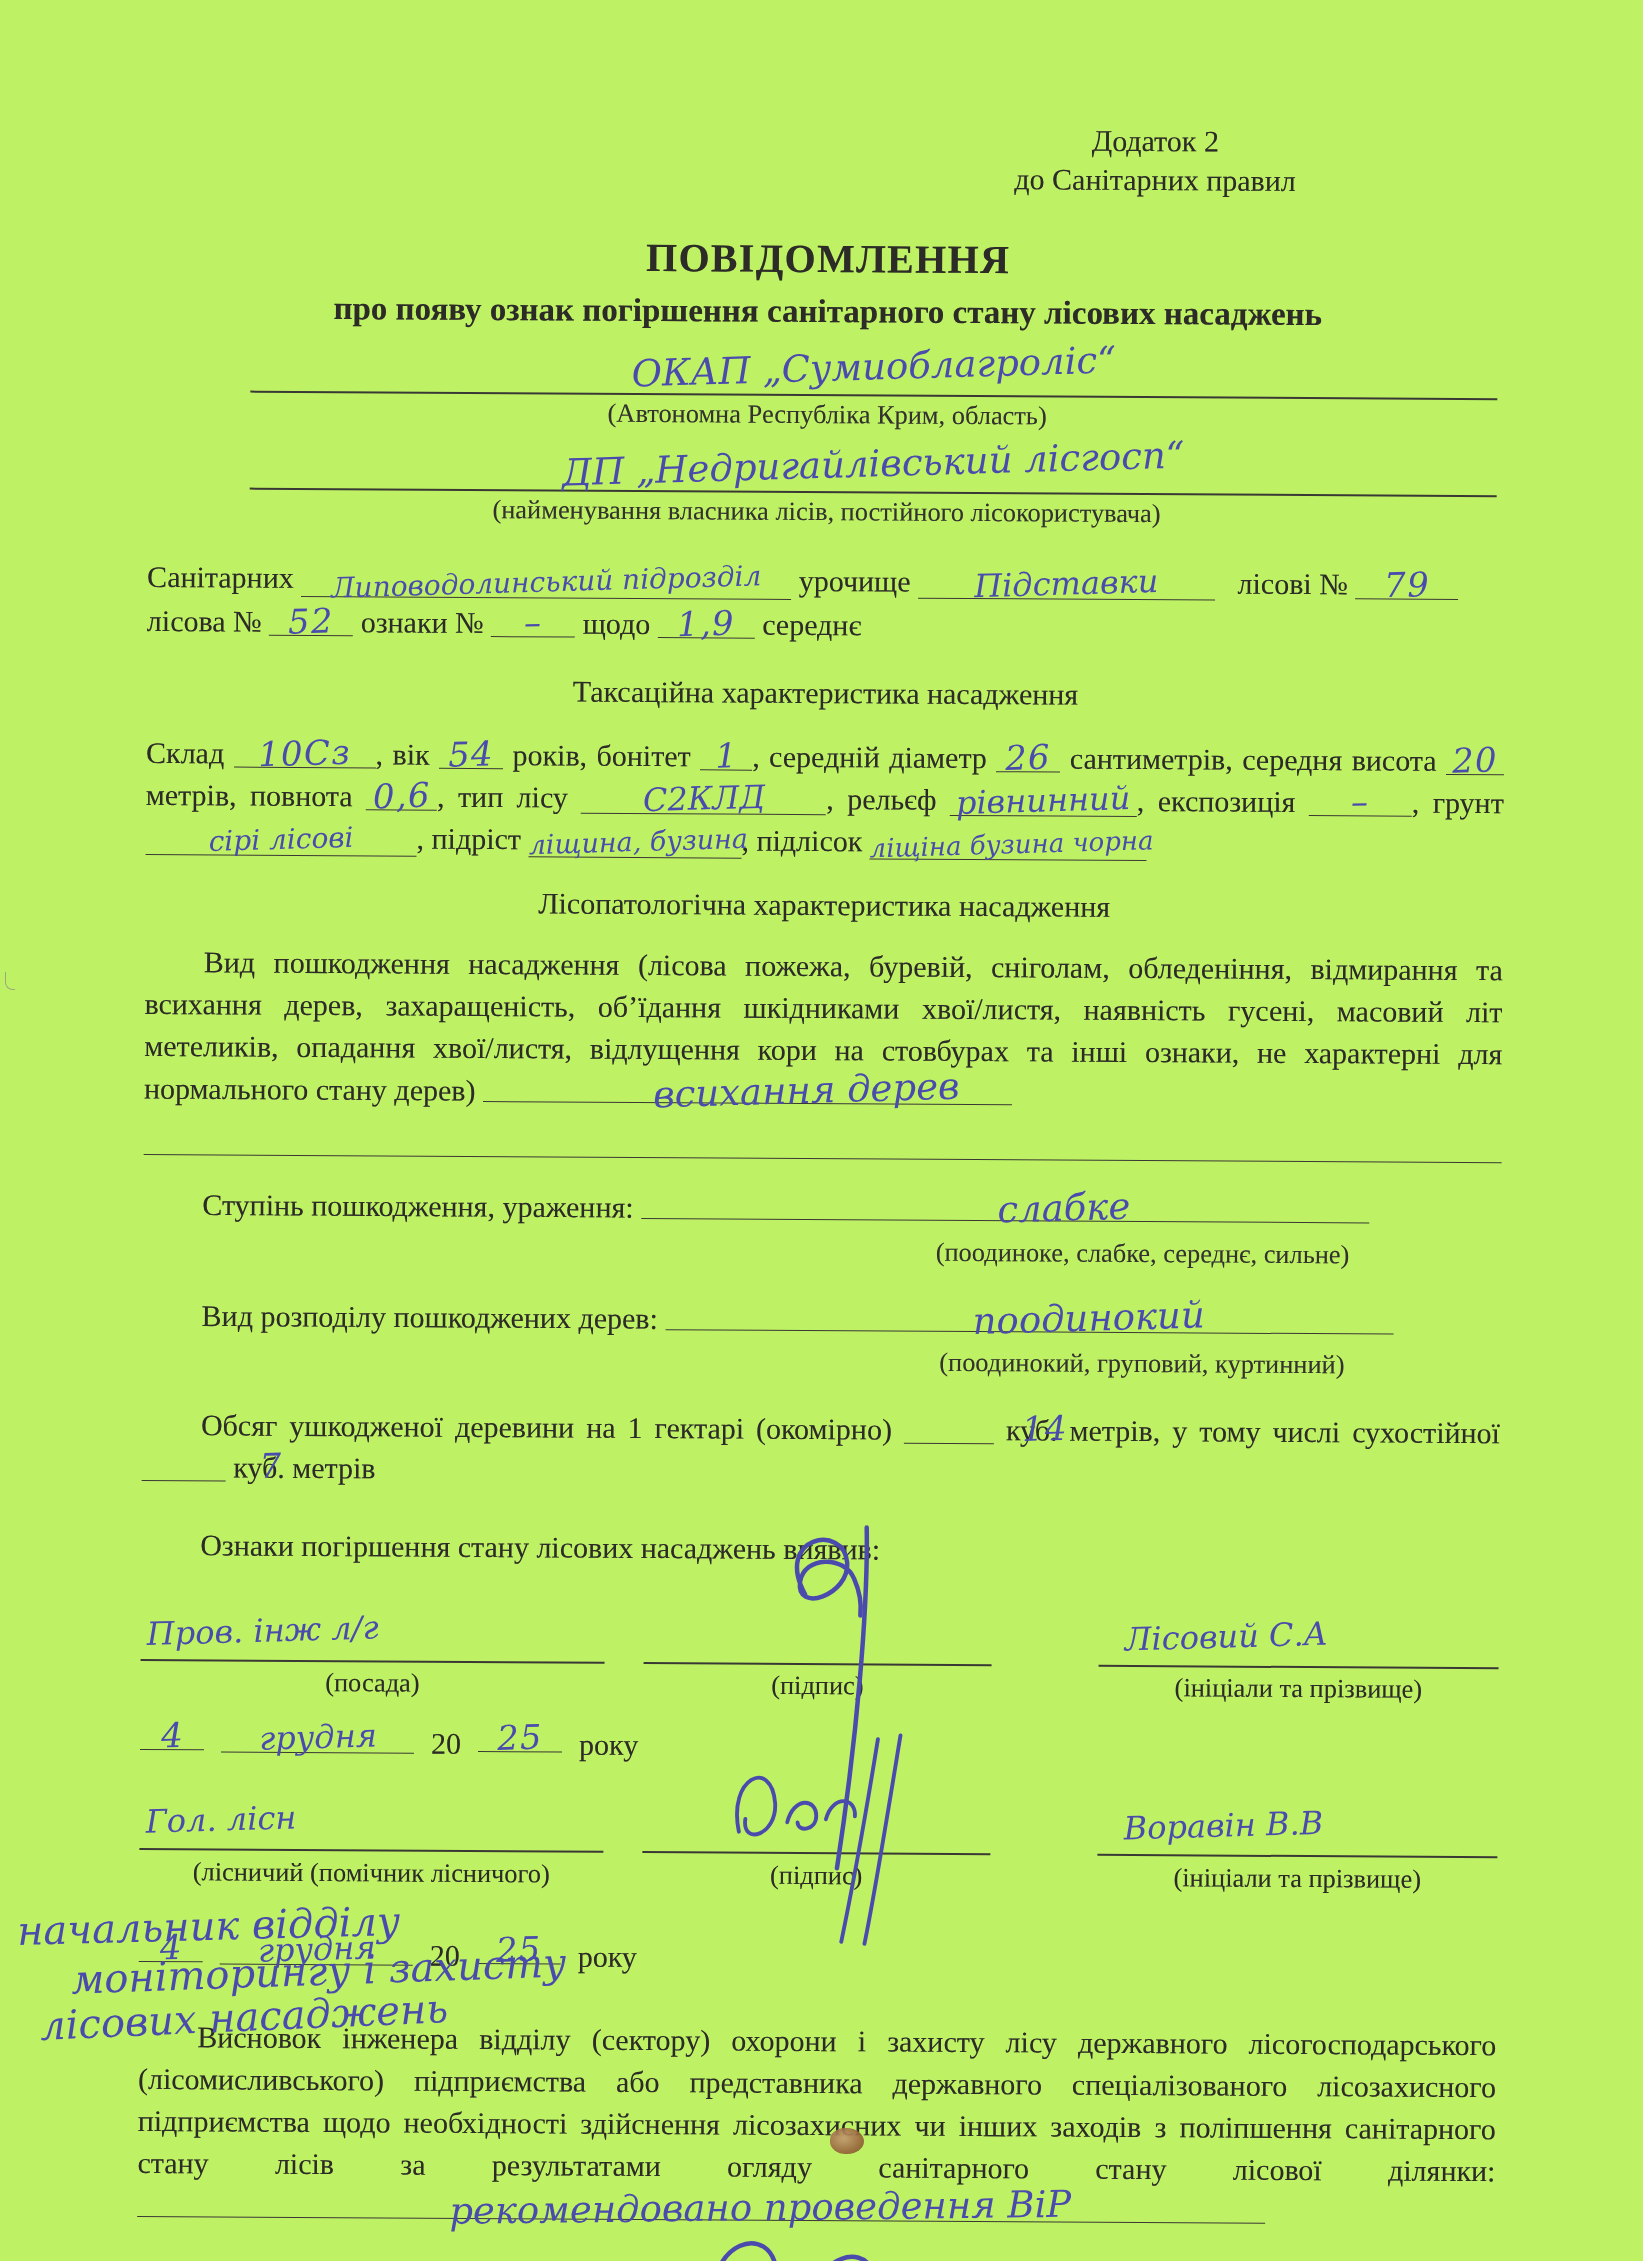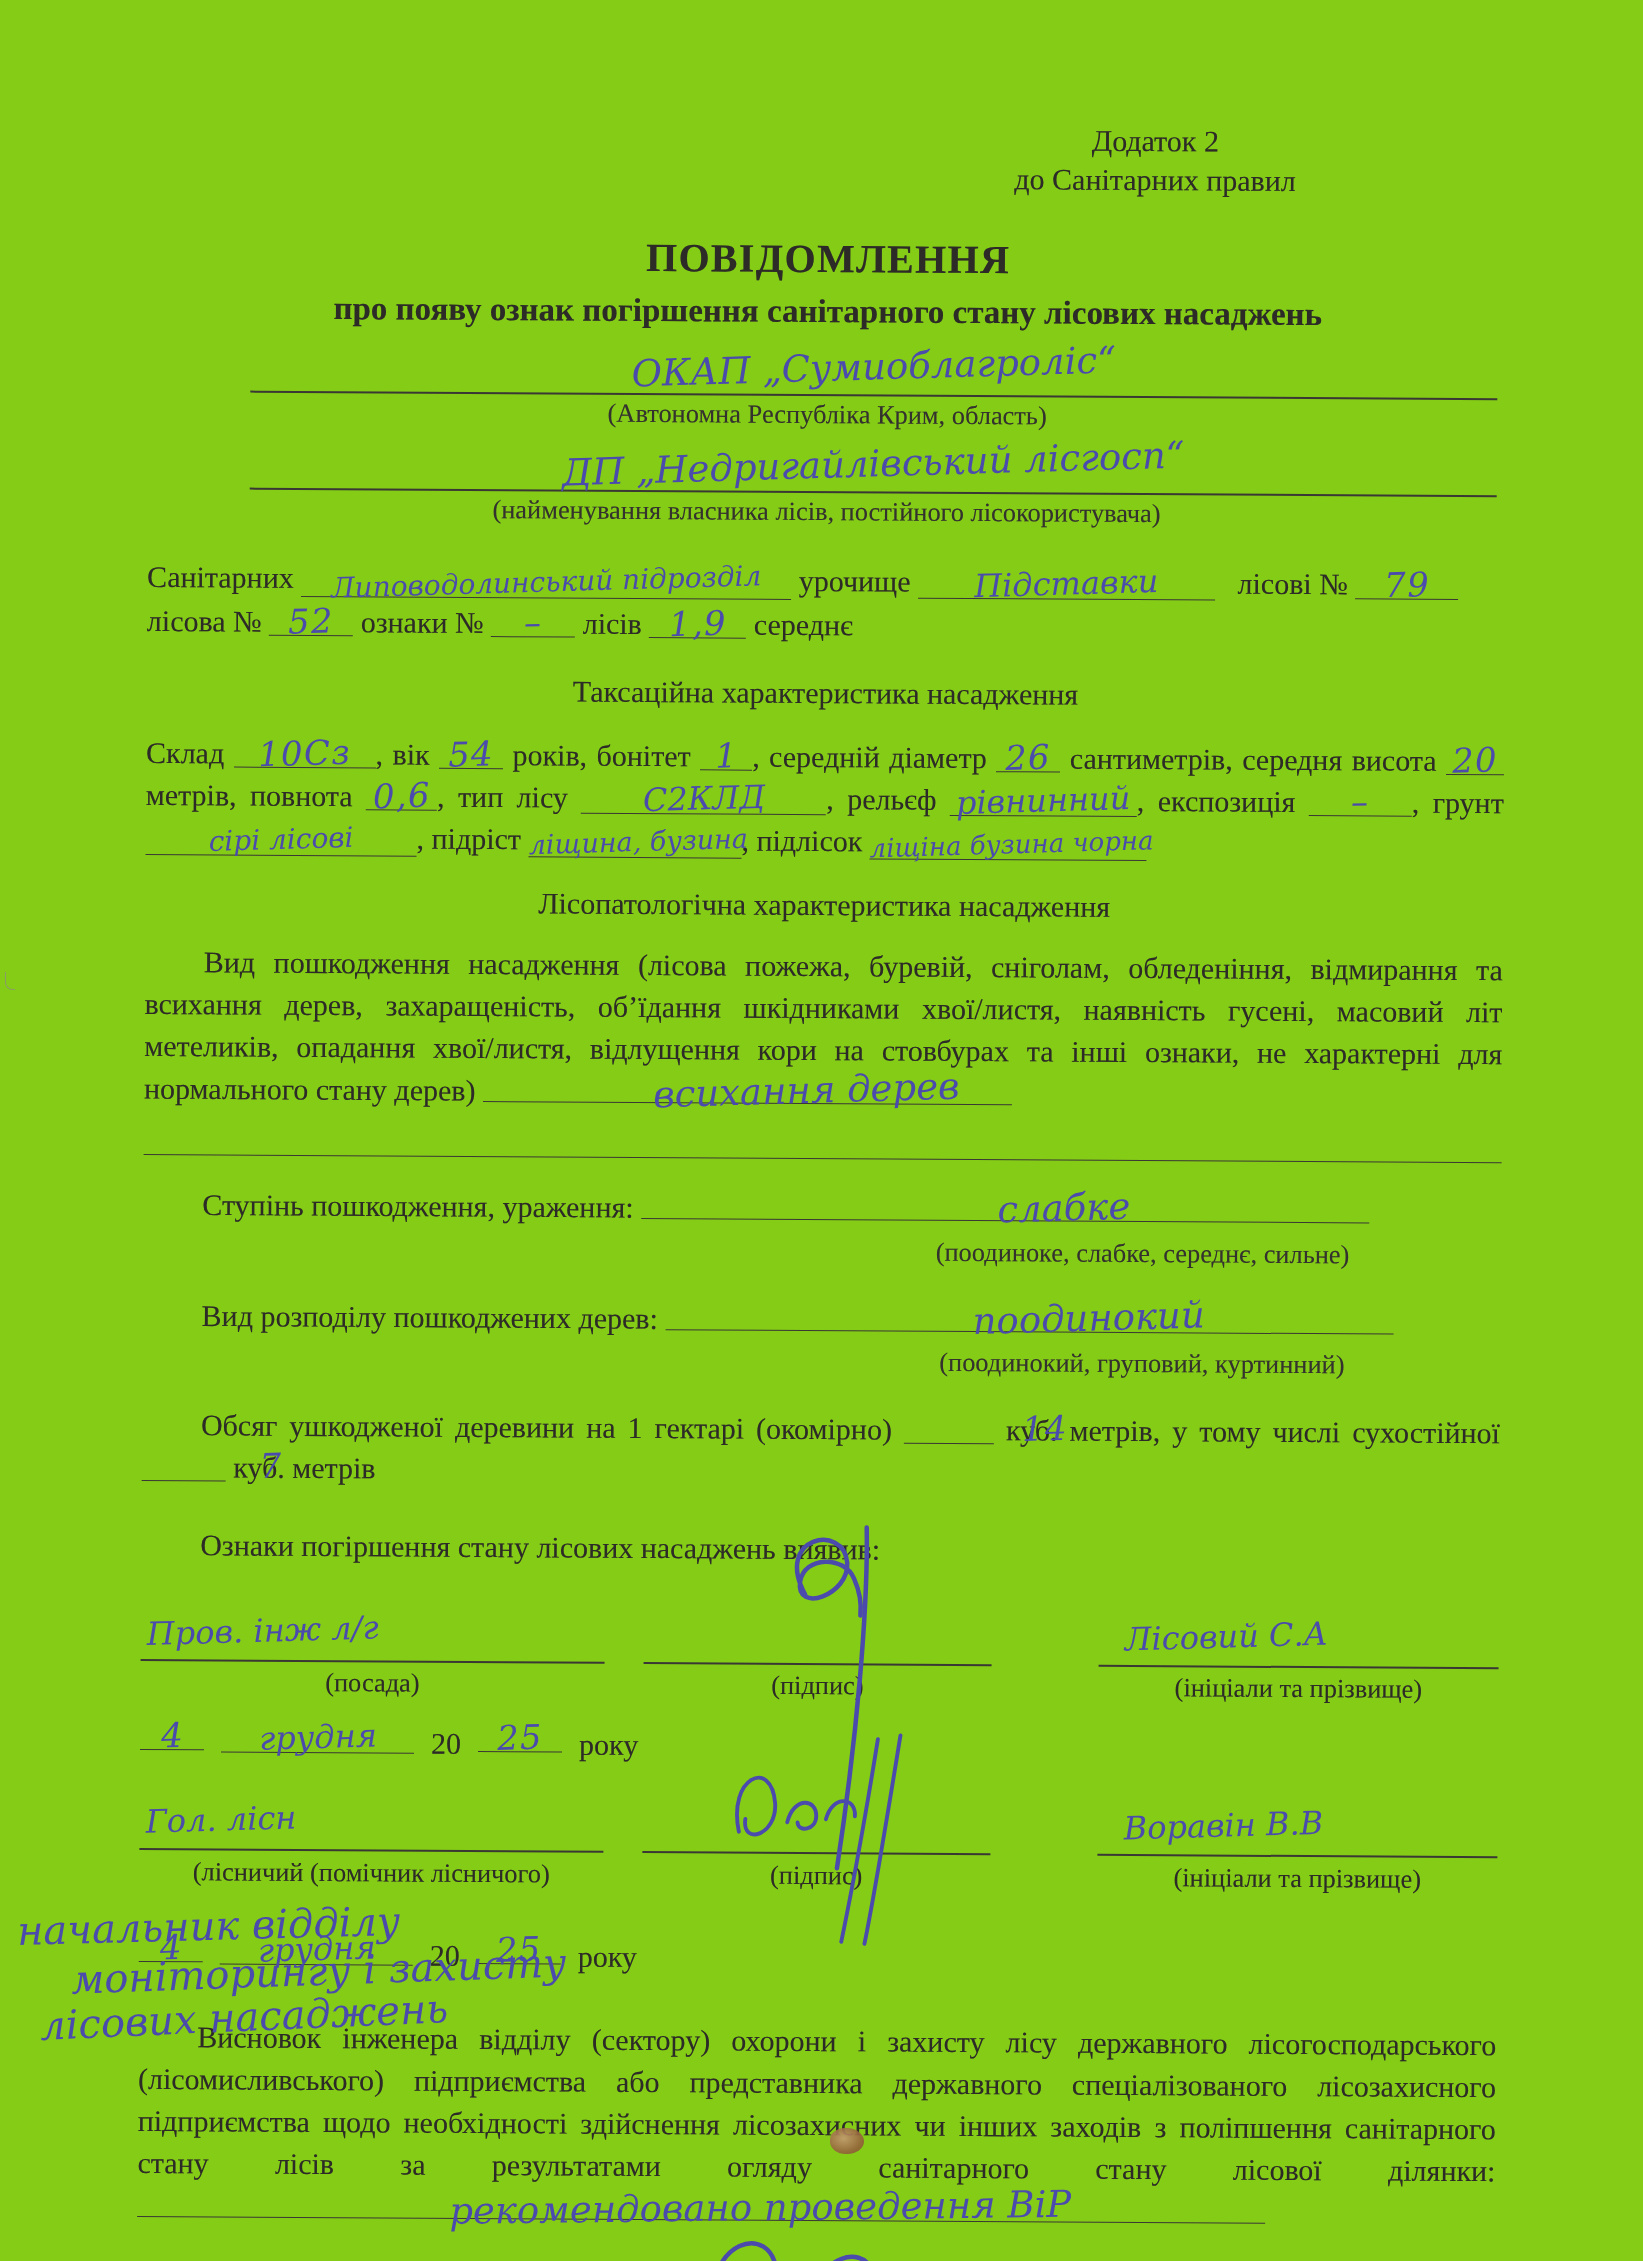--- a/index.html
+++ b/index.html
@@ -1,18 +1,18 @@
 <!DOCTYPE html>
 <html style="font-size:10.3px"><head>
 <meta charset="utf-8">
 <style>
   html,body{margin:0;padding:0;background:#9a9a9a;}
   .page{
     position:relative;width:1644px;height:2261px;margin:0 auto;
-    background:#84cc16;overflow:hidden;
+    background:#bef264;overflow:hidden;
     font-family:"Liberation Serif",serif;color:#2d2b28;
     text-shadow:0 0 0.6px rgba(45,43,40,.35);
   }
   .content{
     position:absolute;left:150px;top:115px;width:1358px;
     font-size:30px;line-height:1.40;
     transform:rotate(.35deg);transform-origin:0 0;
   }
   .center{text-align:center;}
   .bold{font-weight:bold;}
@@ -71,21 +71,21 @@
     <div class="center bold subtitle">про появу ознак погіршення санітарного стану лісових насаджень</div>
 
     <div class="orgline"><span class="hw big">ОКАП „Сумиоблагроліс“</span></div>
     <div class="center hint">(Автономна Республіка Крим, область)</div>
 
     <div class="orgline" style="margin-top:1.3px"><span class="hw big">ДП „Недригайлівський лісгосп“</span></div>
     <div class="center hint">(найменування власника лісів, постійного лісокористувача)</div>
 
     <div style="margin-top:30px"><span>Санітарних</span> <span class="blank w760"><span class="hw" style="font-size:28px">Липоводолинський підрозділ</span></span> <span>урочище</span> <span class="blank w460"><span class="hw">Підставки</span></span>&nbsp;&nbsp;&nbsp;<span>лісові  №</span> <span class="blank w160"><span class="hw num">79</span></span></div>
 
-    <div style="margin-top:1.3px"><span>лісова №</span> <span class="blank w130"><span class="hw num">52</span></span> <span>ознаки №</span> <span class="blank w130"><span class="hw num">–</span></span> <span>лісів</span> <span class="blank w150"><span class="hw num">1,9</span></span> <span>середнє</span></div>
+    <div style="margin-top:1.3px"><span>лісова №</span> <span class="blank w130"><span class="hw num">52</span></span> <span>ознаки №</span> <span class="blank w130"><span class="hw num">–</span></span> <span>щодо</span> <span class="blank w150"><span class="hw num">1,9</span></span> <span>середнє</span></div>
 
     <div class="center" style="margin-top:26px">Таксаційна характеристика насадження</div>
 
     <div class="just" style="margin-top:22px"><span>Склад </span><span class="blank w220"><span class="hw num">10Сз</span></span><span>, вік </span><span class="blank w100"><span class="hw num">54</span></span><span> років, бонітет </span><span class="blank w80"><span class="hw num">1</span></span><span>, середній діаметр </span><span class="blank w100"><span class="hw num">26</span></span><span> сантиметрів, середня висота </span><span class="blank w90"><span class="hw num">20</span></span><span> метрів, повнота </span><span class="blank w110"><span class="hw num">0,6</span></span><span>, тип лісу </span><span class="blank w380"><span class="hw">С2КЛД</span></span><span>, рельєф </span><span class="blank w290"><span class="hw">рівнинний</span></span><span>, експозиція </span><span class="blank w160"><span class="hw num">–</span></span><span>, грунт </span><span class="blank w420"><span class="hw" style="font-size:28px">сірі лісові</span></span><span>, підріст </span><span class="blank w330"><span class="hw" style="font-size:27px">ліщина, бузина</span></span><span>, підлісок </span><span class="blank w430"><span class="hw" style="font-size:26px">ліщіна бузина чорна</span></span></div>
 
     <div class="center" style="margin-top:22px">Лісопатологічна характеристика насадження</div>
 
     <div class="just ind" style="margin-top:19.3px"><span>Вид пошкодження насадження (лісова пожежа, буревій, сніголам, обледеніння, відмирання та всихання дерев, захаращеність, об’їдання шкідниками хвої/листя, наявність гусені, масовий літ метеликів, опадання хвої/листя, відлущення кори на стовбурах та інші ознаки, не характерні для нормального стану дерев) </span><span class="blank w820"><span class="hw big">всихання  дерев</span></span></div>
     <span class="fullline"></span>
 

